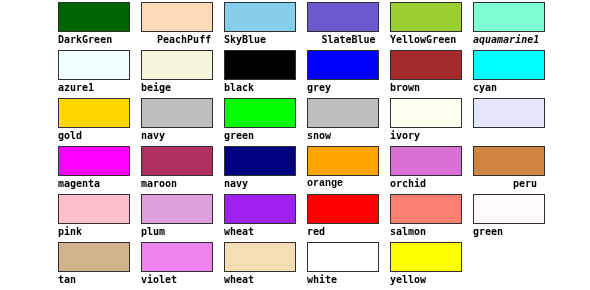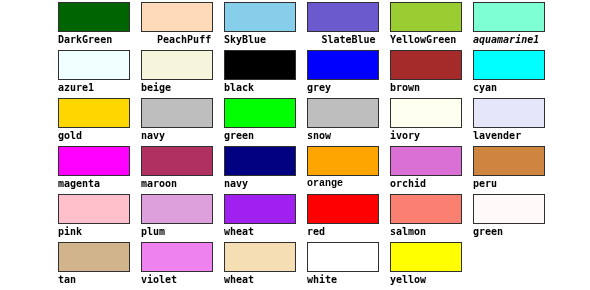--- a/index.html
+++ b/index.html
@@ -120,21 +120,20 @@
       <div class="cell">
         <span class="chip" style="background-color: rgb(190, 190, 190); border-color: rgb(48, 48, 48);"></span>
         <span class="caption" style="color: rgb(0, 0, 0);">snow</span>
       </div>
       <div class="cell">
         <span class="chip" style="background-color: rgb(255, 255, 240); border-color: rgb(48, 48, 48);"></span>
         <span class="caption" style="color: rgb(0, 0, 0);">ivory</span>
       </div>
       <div class="cell">
         <span class="chip" style="background-color: rgb(230, 230, 250); border-color: rgb(48, 48, 48);"></span>
-        <span class="caption" style="color: rgb(0, 0, 0);">lavender</span>
       </div>
       <div class="cell">
         <span class="chip" style="background-color: rgb(255, 0, 255); border-color: rgb(48, 48, 48);"></span>
         <span class="caption" style="color: rgb(0, 0, 0);">magenta</span>
       </div>
       <div class="cell">
         <span class="chip" style="background-color: rgb(176, 48, 96); border-color: rgb(48, 48, 48);"></span>
         <span class="caption" style="color: rgb(0, 0, 0);">maroon</span>
       </div>
       <div class="cell">
@@ -144,21 +143,21 @@
       <div class="cell">
         <span class="chip" style="background-color: rgb(255, 165, 0); border-color: rgb(48, 48, 48);"></span>
         <span class="caption" style="color: rgb(0, 0, 0); font-family: Liberation Mono, monospace;">orange</span>
       </div>
       <div class="cell">
         <span class="chip" style="background-color: rgb(218, 112, 214); border-color: rgb(48, 48, 48);"></span>
         <span class="caption" style="color: rgb(0, 0, 0);">orchid</span>
       </div>
       <div class="cell">
         <span class="chip" style="background-color: rgb(205, 133, 63); border-color: rgb(48, 48, 48);"></span>
-        <span class="caption" style="color: rgb(0, 0, 0);">peru</span>
+        <span class="caption" style="color: rgb(0, 0, 0); margin-left: 40px;">peru</span>
       </div>
       <div class="cell">
         <span class="chip" style="background-color: rgb(255, 192, 203); border-color: rgb(48, 48, 48);"></span>
         <span class="caption" style="color: rgb(0, 0, 0);">pink</span>
       </div>
       <div class="cell">
         <span class="chip" style="background-color: rgb(221, 160, 221); border-color: rgb(48, 48, 48);"></span>
         <span class="caption" style="color: rgb(0, 0, 0);">plum</span>
       </div>
       <div class="cell">

